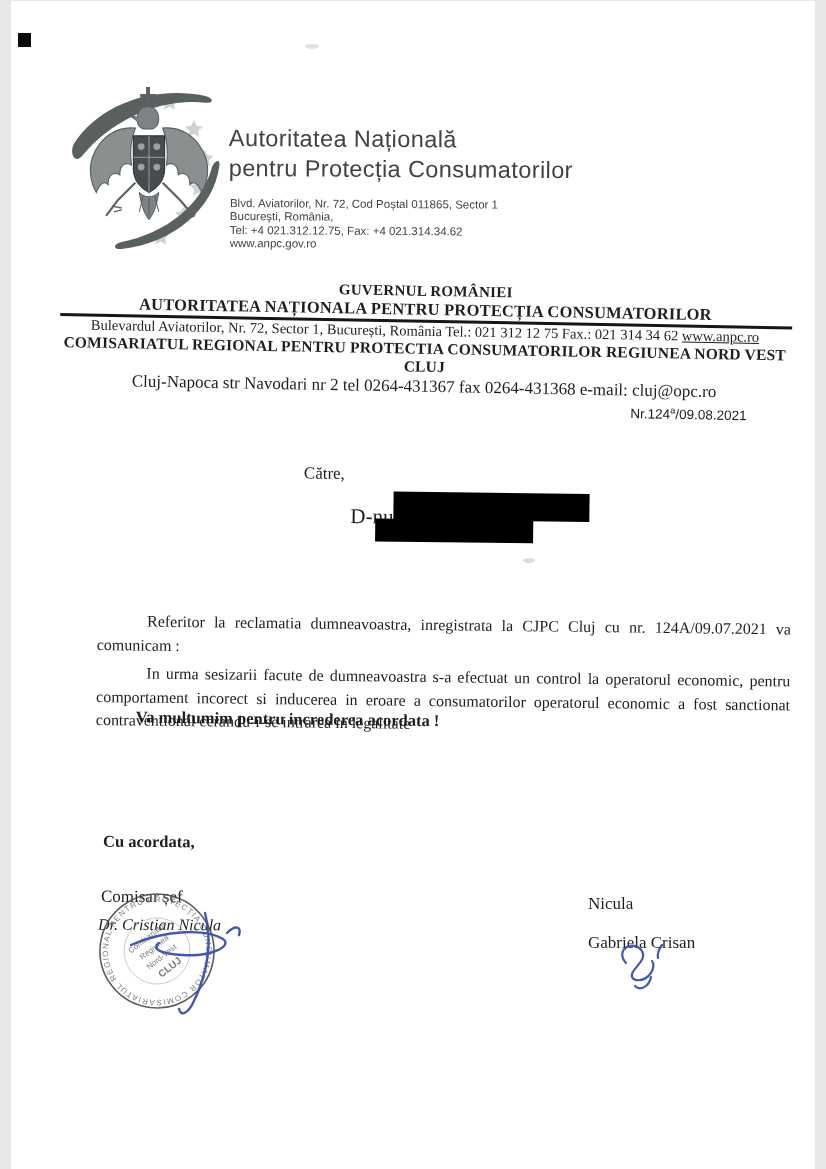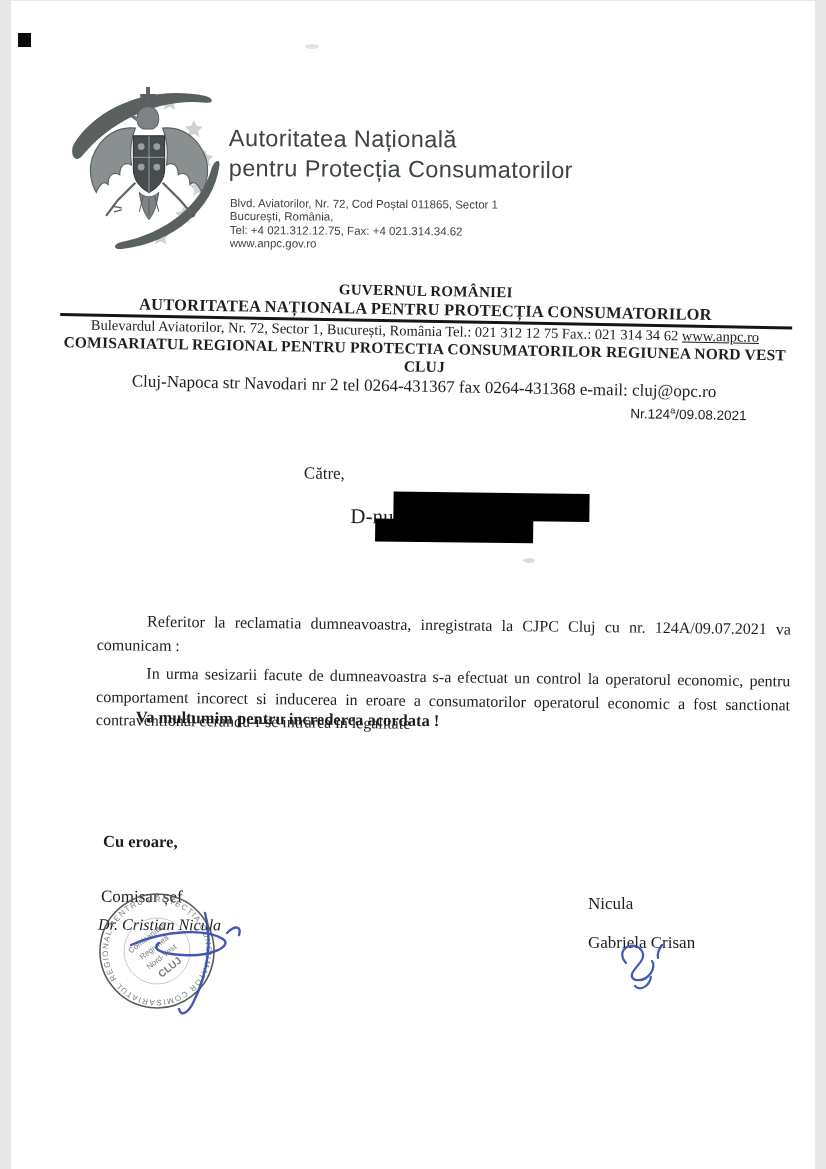--- a/index.html
+++ b/index.html
@@ -141,21 +141,21 @@
   <div class="body-block">
     <div class="salutation">Către,</div>
     <div class="addressee">D-nul</div>
     <div class="redaction-bar1"></div>
     <div class="redaction-bar2"></div>
     <p class="para para1">Referitor la reclamatia dumneavoastra, inregistrata la CJPC Cluj cu nr. 124A/09.07.2021 va comunicam :</p>
     <p class="para para2">In urma sesizarii facute de dumneavoastra s-a efectuat un control la operatorul economic, pentru comportament incorect si inducerea in eroare a consumatorilor operatorul economic a fost sanctionat contraventional cerandu-i-se intrarea in legalitate</p>
     <div class="thanks">Va multumim pentru increderea acordata !</div>
   </div>
 
-  <div class="respect">Cu eroare,</div>
+  <div class="respect">Cu acordata,</div>
   <div class="left-title">Comisar șef</div>
   <div class="left-name">Dr. Cristian Nicula</div>
   <div class="right-title">Nicula</div>
   <div class="right-name">Gabriela Crisan</div>
 
   <svg class="stamp" viewBox="0 0 132 132">
     <g transform="rotate(-38 66 66)" opacity="0.92">
       <circle cx="66" cy="66" r="57" fill="none" stroke="#4b4f51" stroke-width="1.6"></circle>
       <circle cx="66" cy="66" r="33" fill="none" stroke="#8d9193" stroke-width="0.8" opacity="0.6"></circle>
       <defs>

